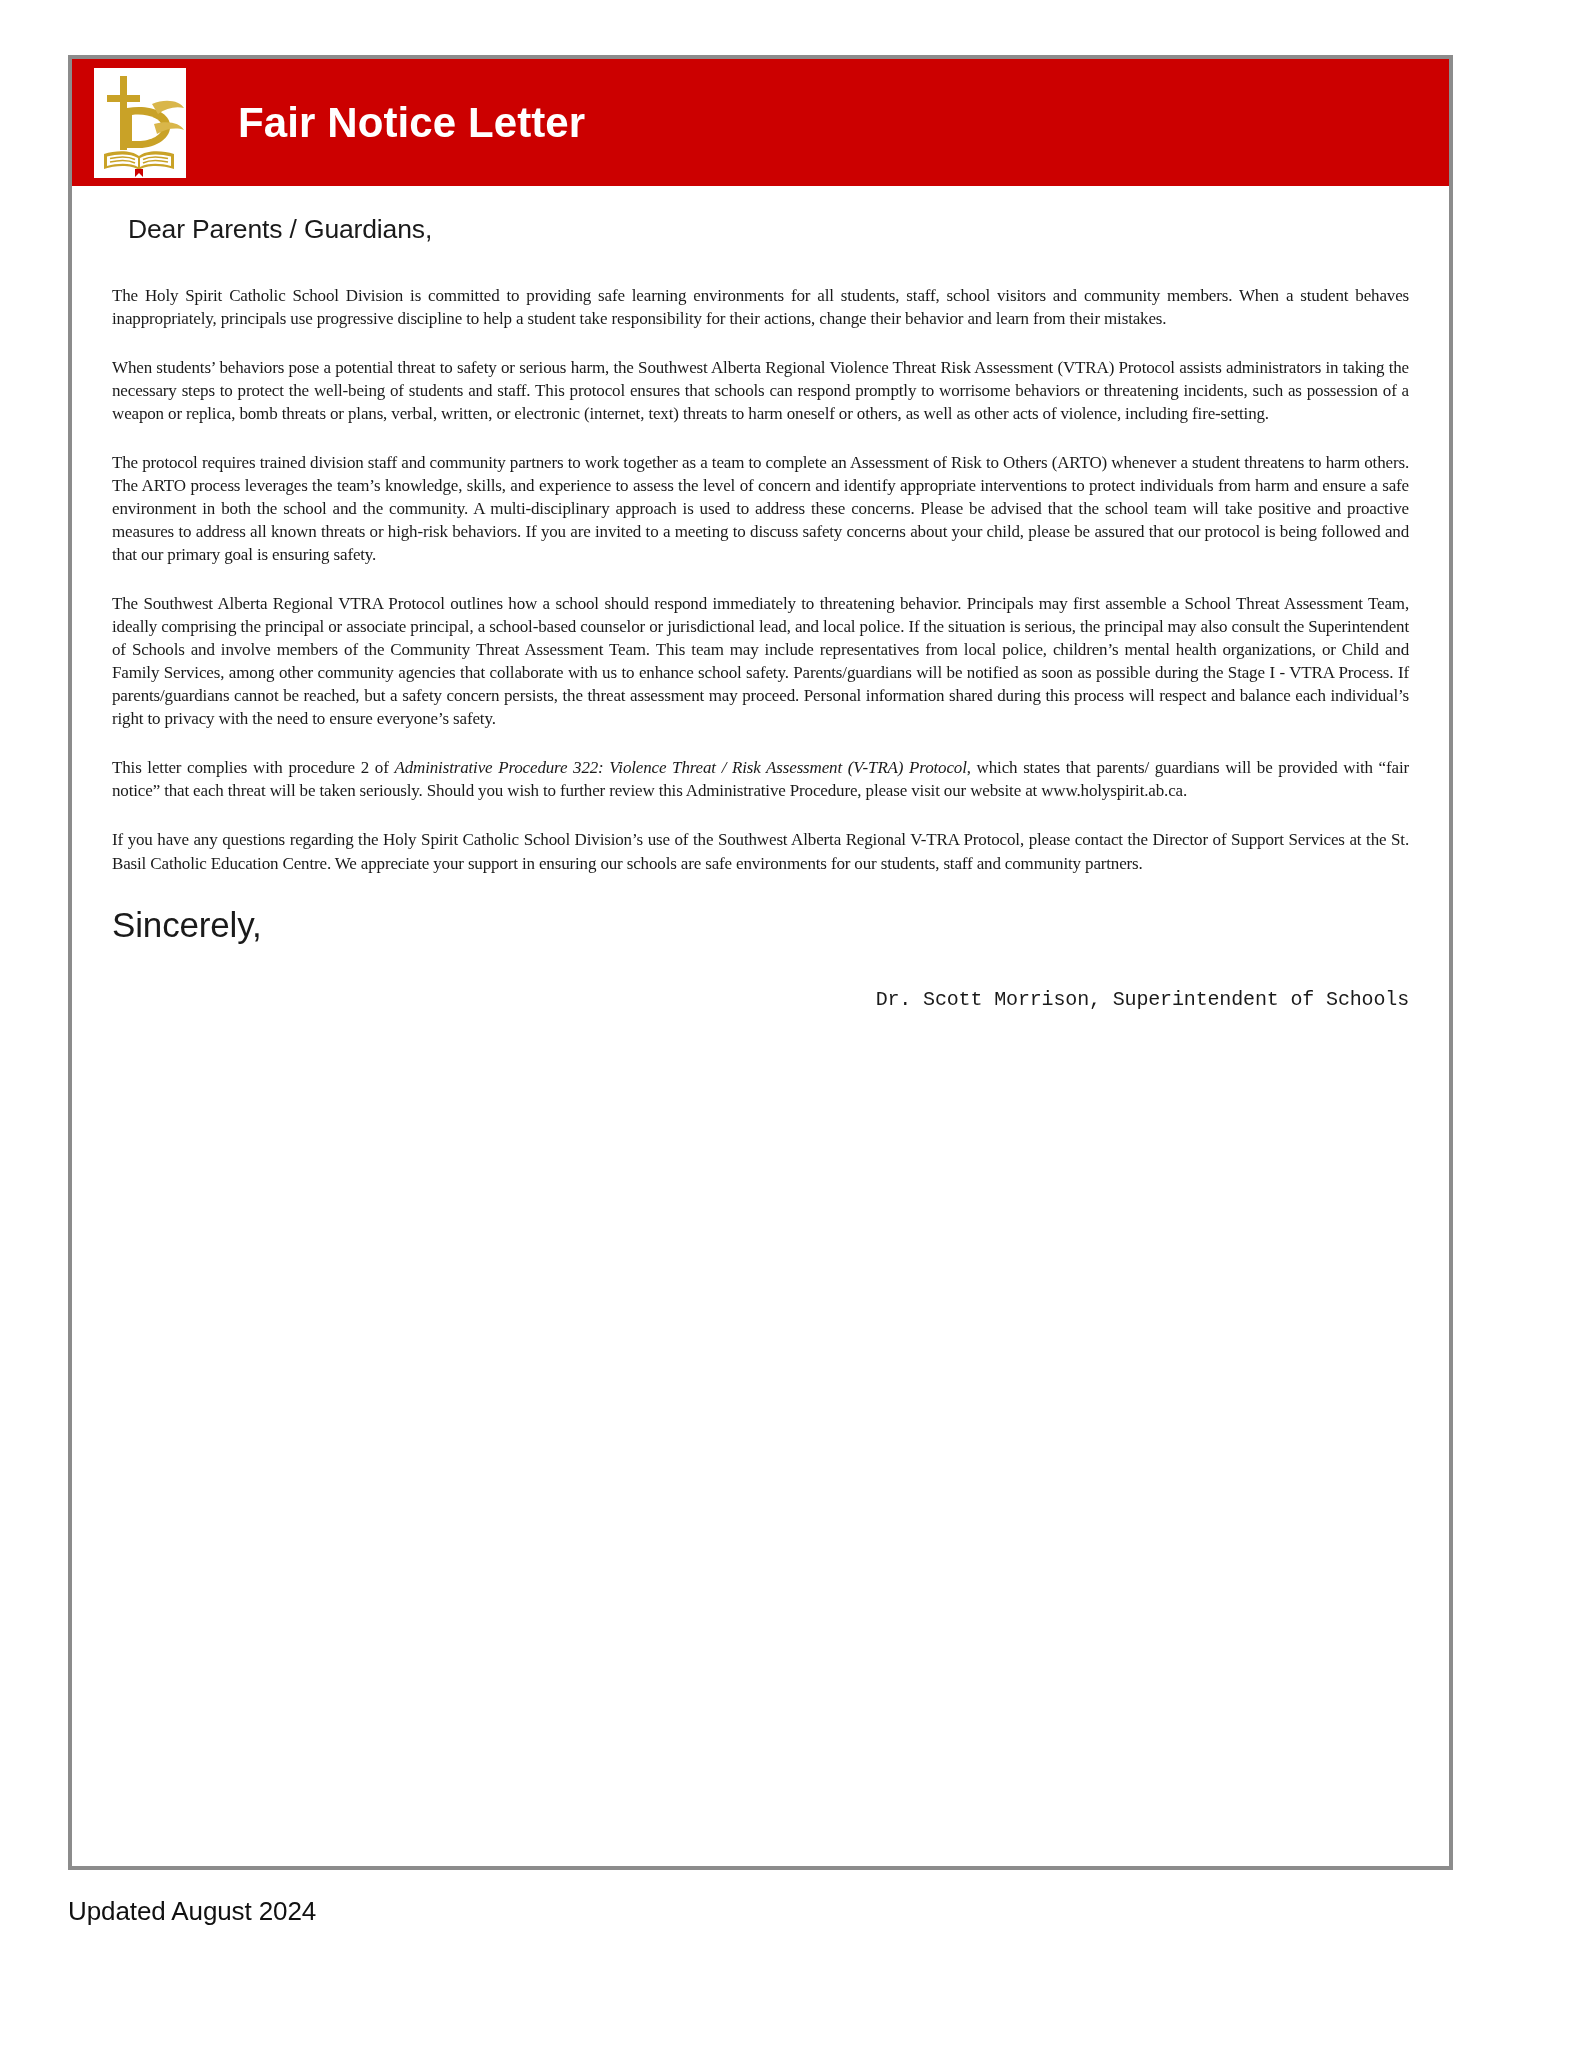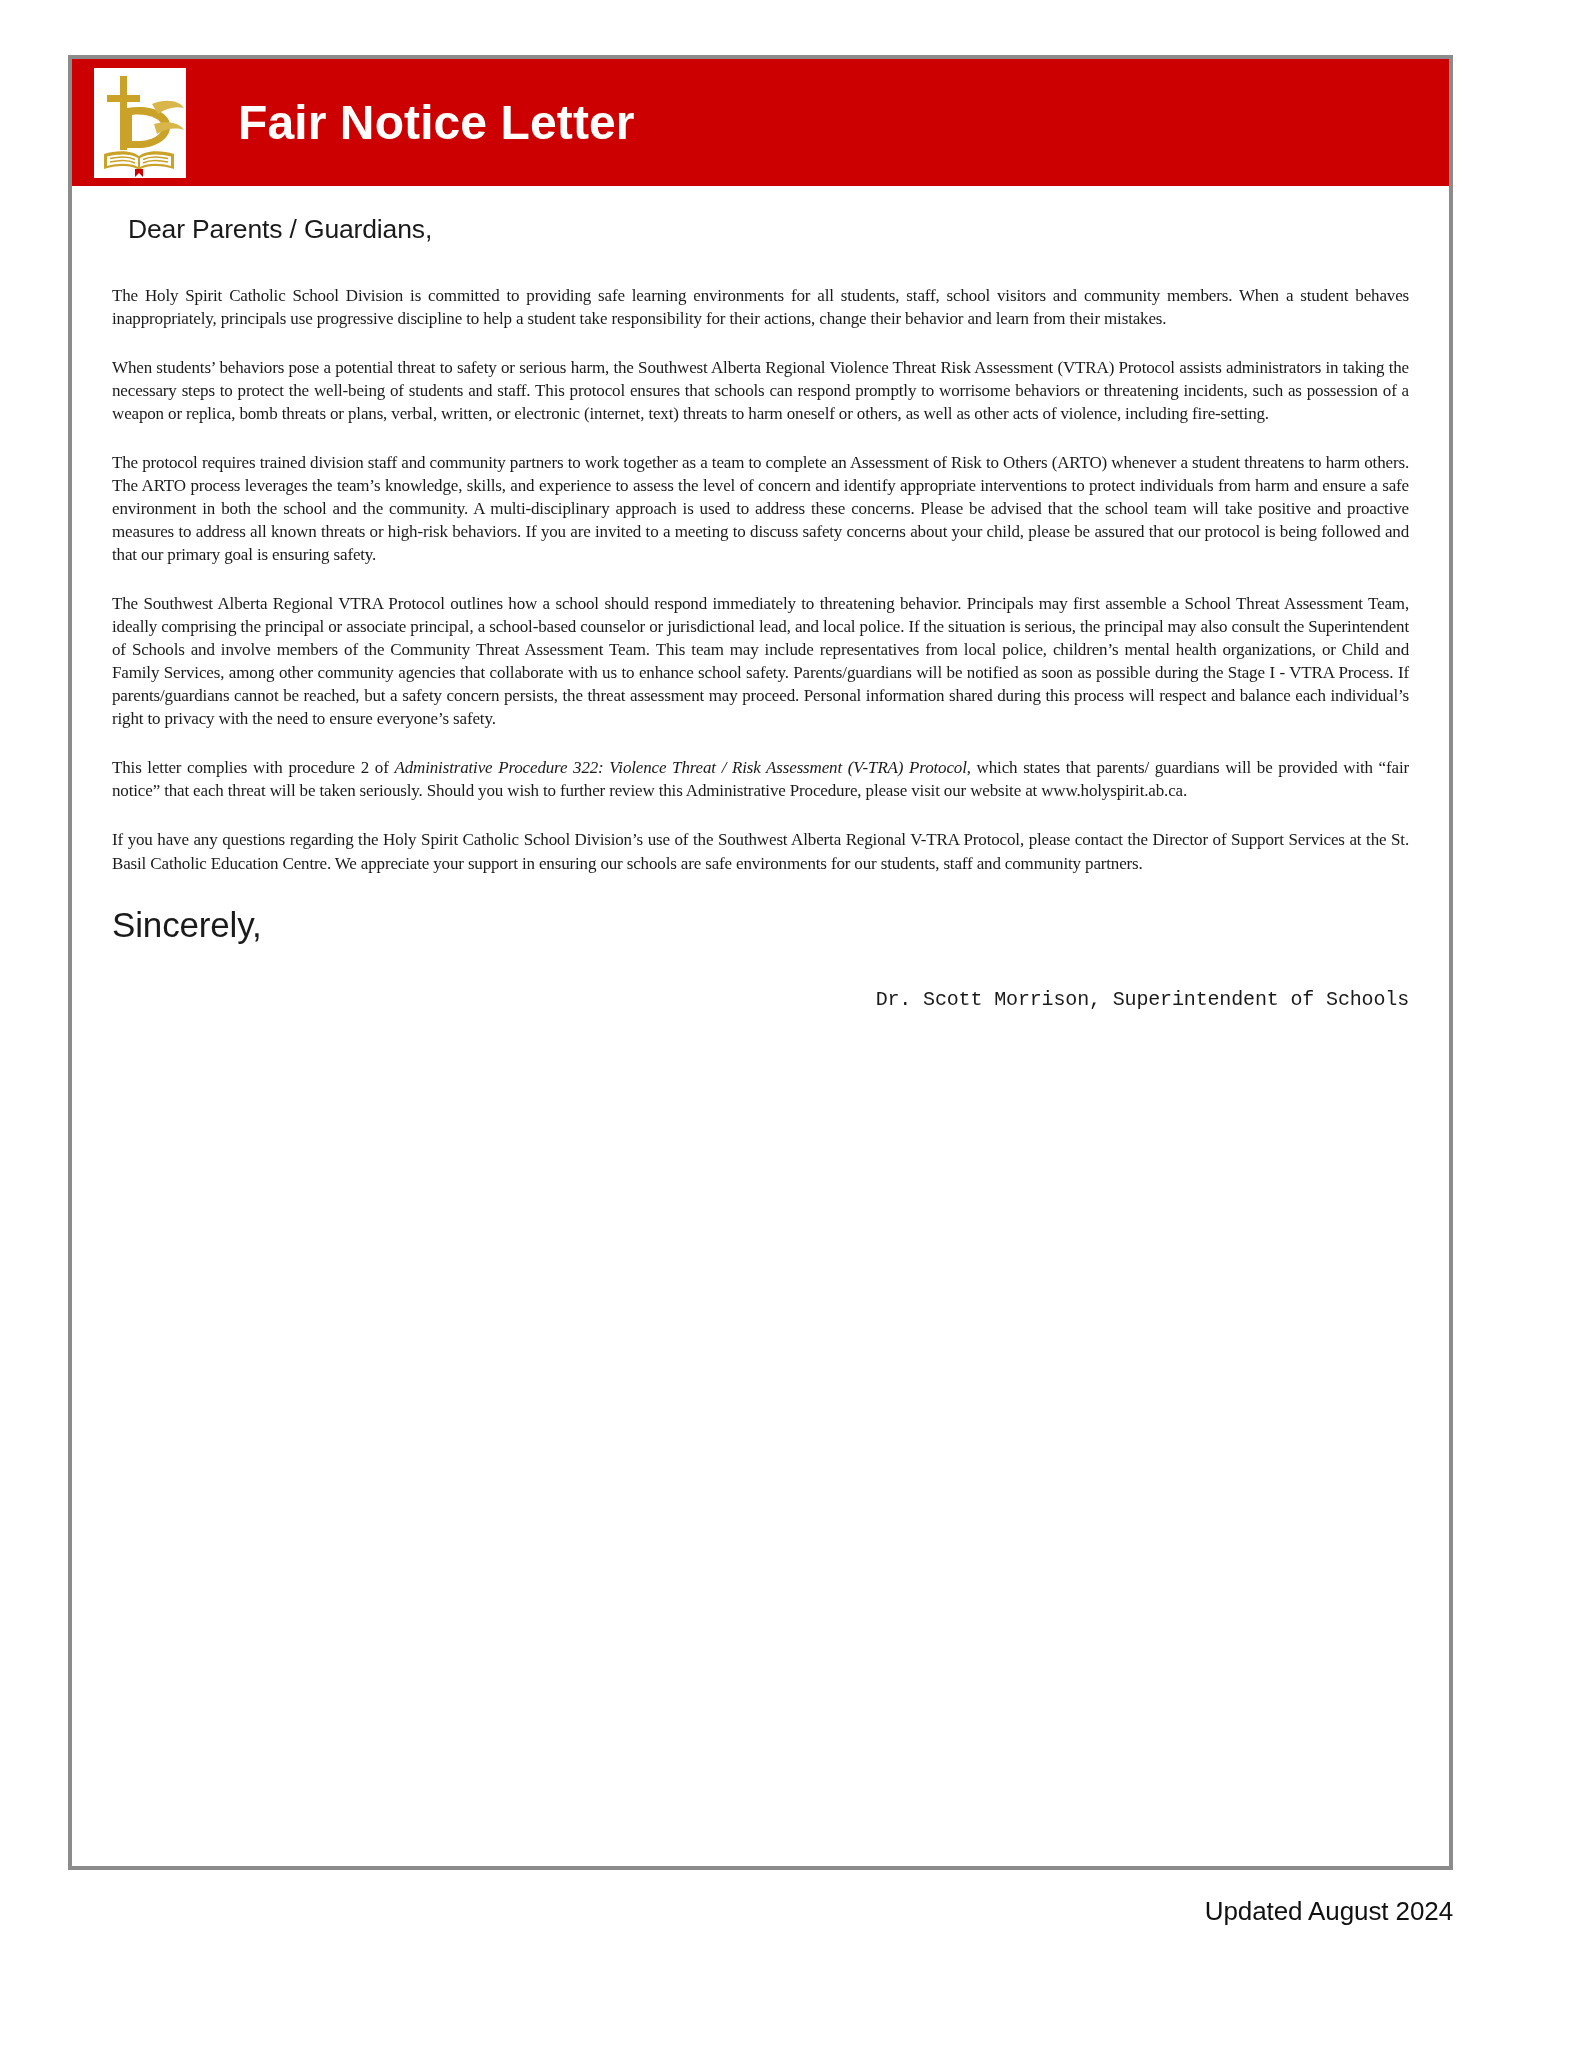--- a/index.html
+++ b/index.html
@@ -51,21 +51,21 @@
     background: #ffffff;
     flex: 0 0 auto;
     position: relative;
     display: block;
     overflow: hidden;
   }
   .logo-box svg { display: block; width: 92px; height: 110px; }
 
   .banner-title {
     color: #ffffff;
-    font-size: 48px;
+    font-size: 42px;
     font-weight: bold;
     letter-spacing: 0.1px;
     margin-left: 52px;
     line-height: 1;
     white-space: nowrap;
     font-family: "Liberation Sans", sans-serif;
   }
 
   
   .body-area {
@@ -106,21 +106,20 @@
     line-height: 1.355;
     color: #1a1a1a;
     margin: 0;
     text-align: right;
     letter-spacing: -0.15px;
     font-family: Liberation Mono, monospace;
   }
 
   .footer {
     width: 1385px;
-    text-align: right;
     font-size: 26px;
     color: #111111;
     padding-top: 26px;
     letter-spacing: -0.1px;
     font-family: "Liberation Sans", sans-serif;
   }
 </style>
 </head>
 <body>
 

